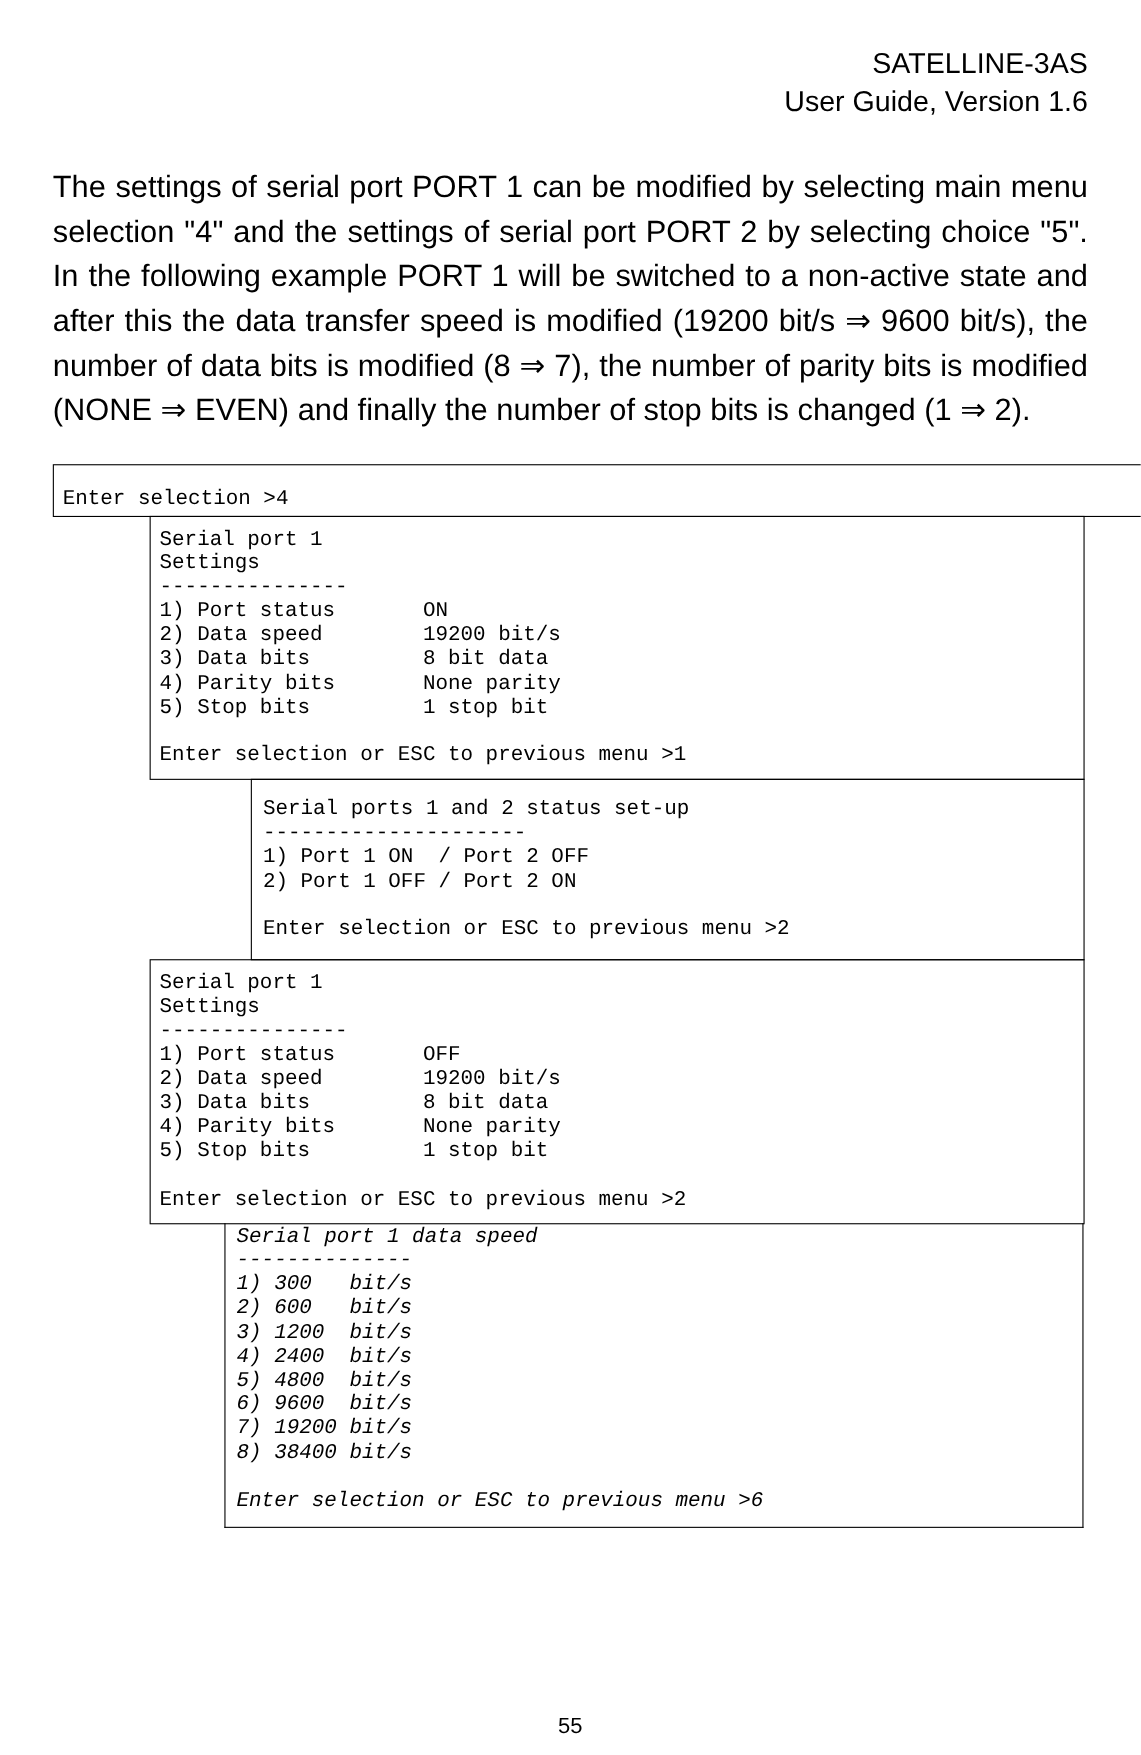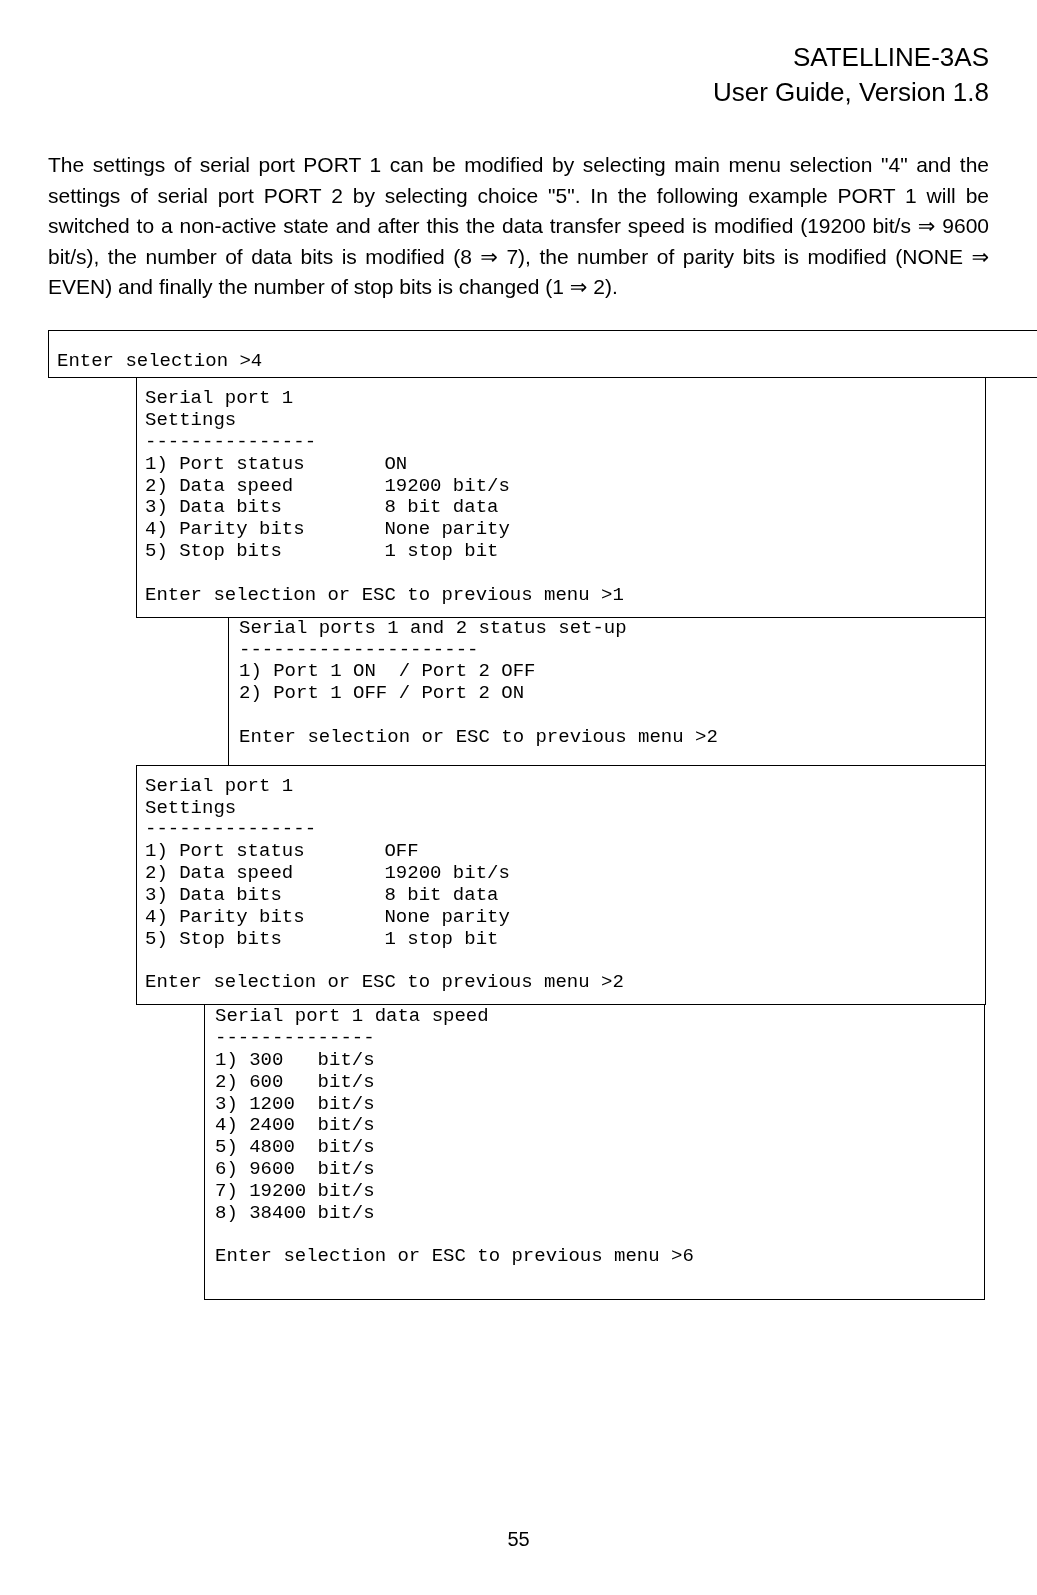--- a/index.html
+++ b/index.html
@@ -22,21 +22,21 @@
     line-height: 1.35;
     margin-bottom: 40px;
   }
   .section-num {
     font-size: 21px;
     text-decoration: underline;
     margin-bottom: 28px;
   }
   .section-num .port1, .section-num .port2 { text-decoration: underline; }
   .body-text {
-    font-size: 21px;
+    font-size: 28px;
     line-height: 1.45;
     text-align: justify;
     margin-bottom: 28px;
   }
   .mono {
     font-family: "Courier New", Courier, monospace;
     font-size: 19px;
     line-height: 1.15;
     white-space: pre;
   }
@@ -52,51 +52,52 @@
   }
   .box1 {
     margin-left: 88px;
     width: 850px;
     margin-top: -1px;
   }
   .box2 {
     margin-left: 180px;
     width: 758px;
     margin-top: -1px;
-    padding: 0 8px 16px 10px;
+    padding: 16px 8px 16px 10px;
   }
   .box3 {
     margin-left: 88px;
     width: 850px;
     margin-top: -1px;
   }
   .box4 {
     margin-left: 156px;
     width: 781px;
     margin-top: -1px;
     border-top: none;
-    padding: 2px 8px 31px 10px;
+    padding: 2px 8px 12px 10px;
+    font-style: italic;
   }
   .pagenum {
     position: absolute;
-    bottom: 44px;
+    bottom: 14px;
     left: 0;
     width: 100%;
     text-align: center;
     font-size: 20px;
   }
 </style>
 </head>
 <body>
 
 <div class="page">
 
   <div class="header">
     <div>SATELLINE-3AS</div>
-    <div>User Guide, Version 1.8</div>
+    <div>User Guide, Version 1.6</div>
   </div>
 
 
   <div class="body-text">The settings of serial port PORT 1 can be modified by selecting main menu selection "4" and the settings of serial port PORT 2 by selecting choice "5". In the following example PORT 1 will be switched to a non-active state and after this the data transfer speed is modified (19200 bit/s ⇒ 9600 bit/s), the number of data bits is modified  (8 ⇒ 7), the number of parity bits is modified (NONE ⇒ EVEN) and finally the number of stop bits is changed (1 ⇒ 2).</div>
 
   <div class="box box0 mono">Enter selection &gt;4</div>
 
   <div class="box box1 mono">Serial port 1
 Settings
 ---------------

